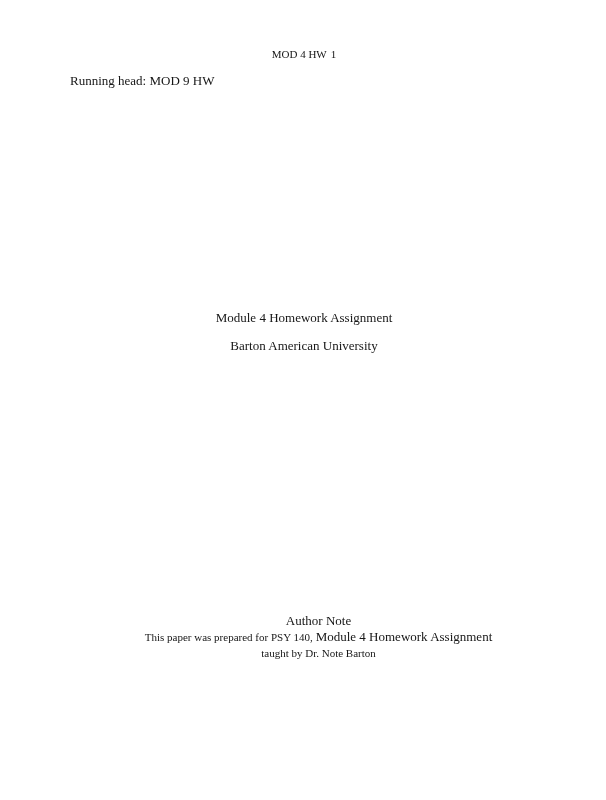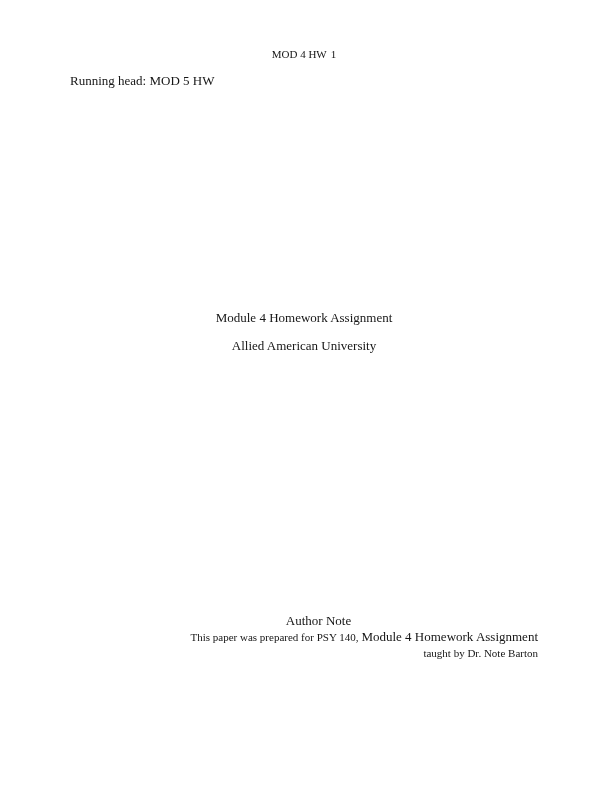--- a/index.html
+++ b/index.html
@@ -55,42 +55,42 @@
     margin-left: 29px;
   }
   .an-heading {
     text-align: center;
     font-size: 13px;
     line-height: 17px;
   }
   .an-line {
     font-size: 11px;
     line-height: 16px;
-    text-align: right;
+    text-align: center;
     white-space: nowrap;
   }
   .an-big {
     font-size: 13px;
     margin-left: 3px;
   }
 </style>
 </head>
 <body>
 
 <div class="page">
 
   <div class="page-header">
     <span>MOD 4 HW</span><span class="page-num">1</span>
   </div>
 
-  <div class="running-head">Running head: MOD 5 HW</div>
+  <div class="running-head">Running head: MOD 9 HW</div>
 
   <div class="title-block">
     <div class="t-line">Module 4 Homework Assignment</div>
-    <div class="t-line">Allied American University</div>
+    <div class="t-line">Barton American University</div>
   </div>
 
   <div class="author-note">
     <div class="an-heading">Author Note</div>
     <div class="an-line">
       <span>This paper was prepared for PSY 140,</span><span class="an-big">Module 4 Homework Assignment</span>
     </div>
     <div class="an-line">
       <span>taught by Dr. Note Barton</span>
     </div>

